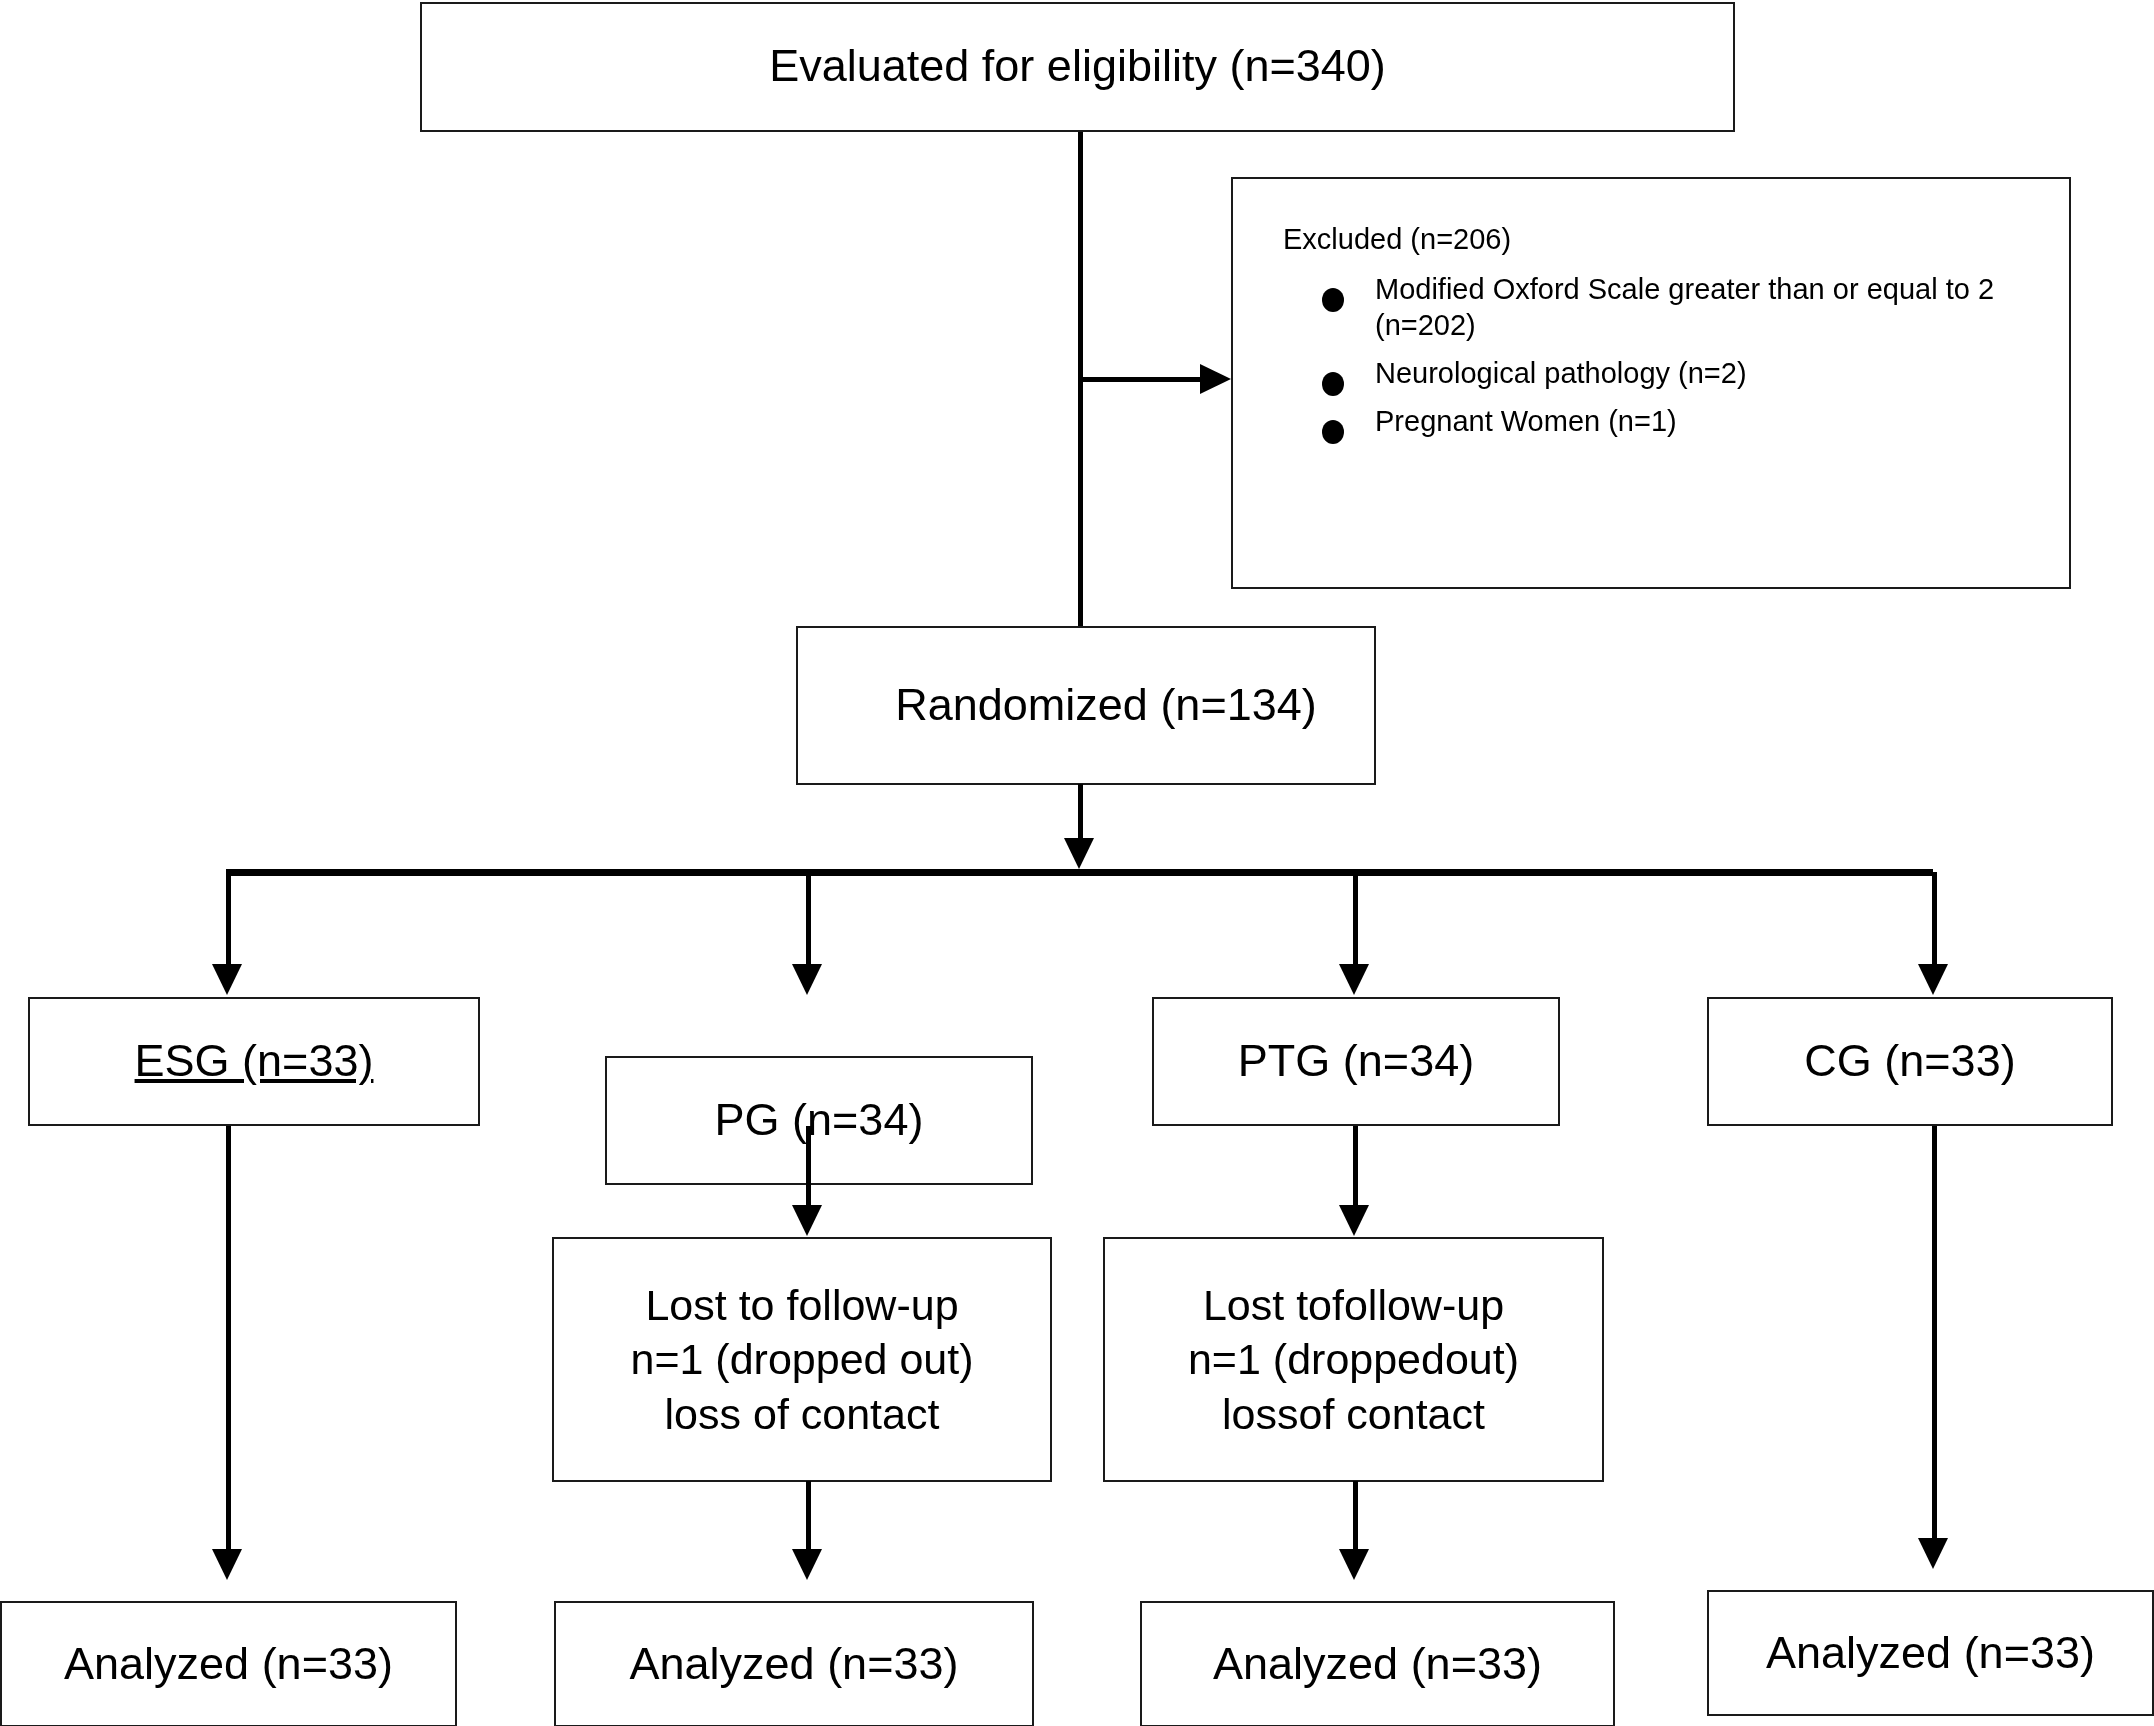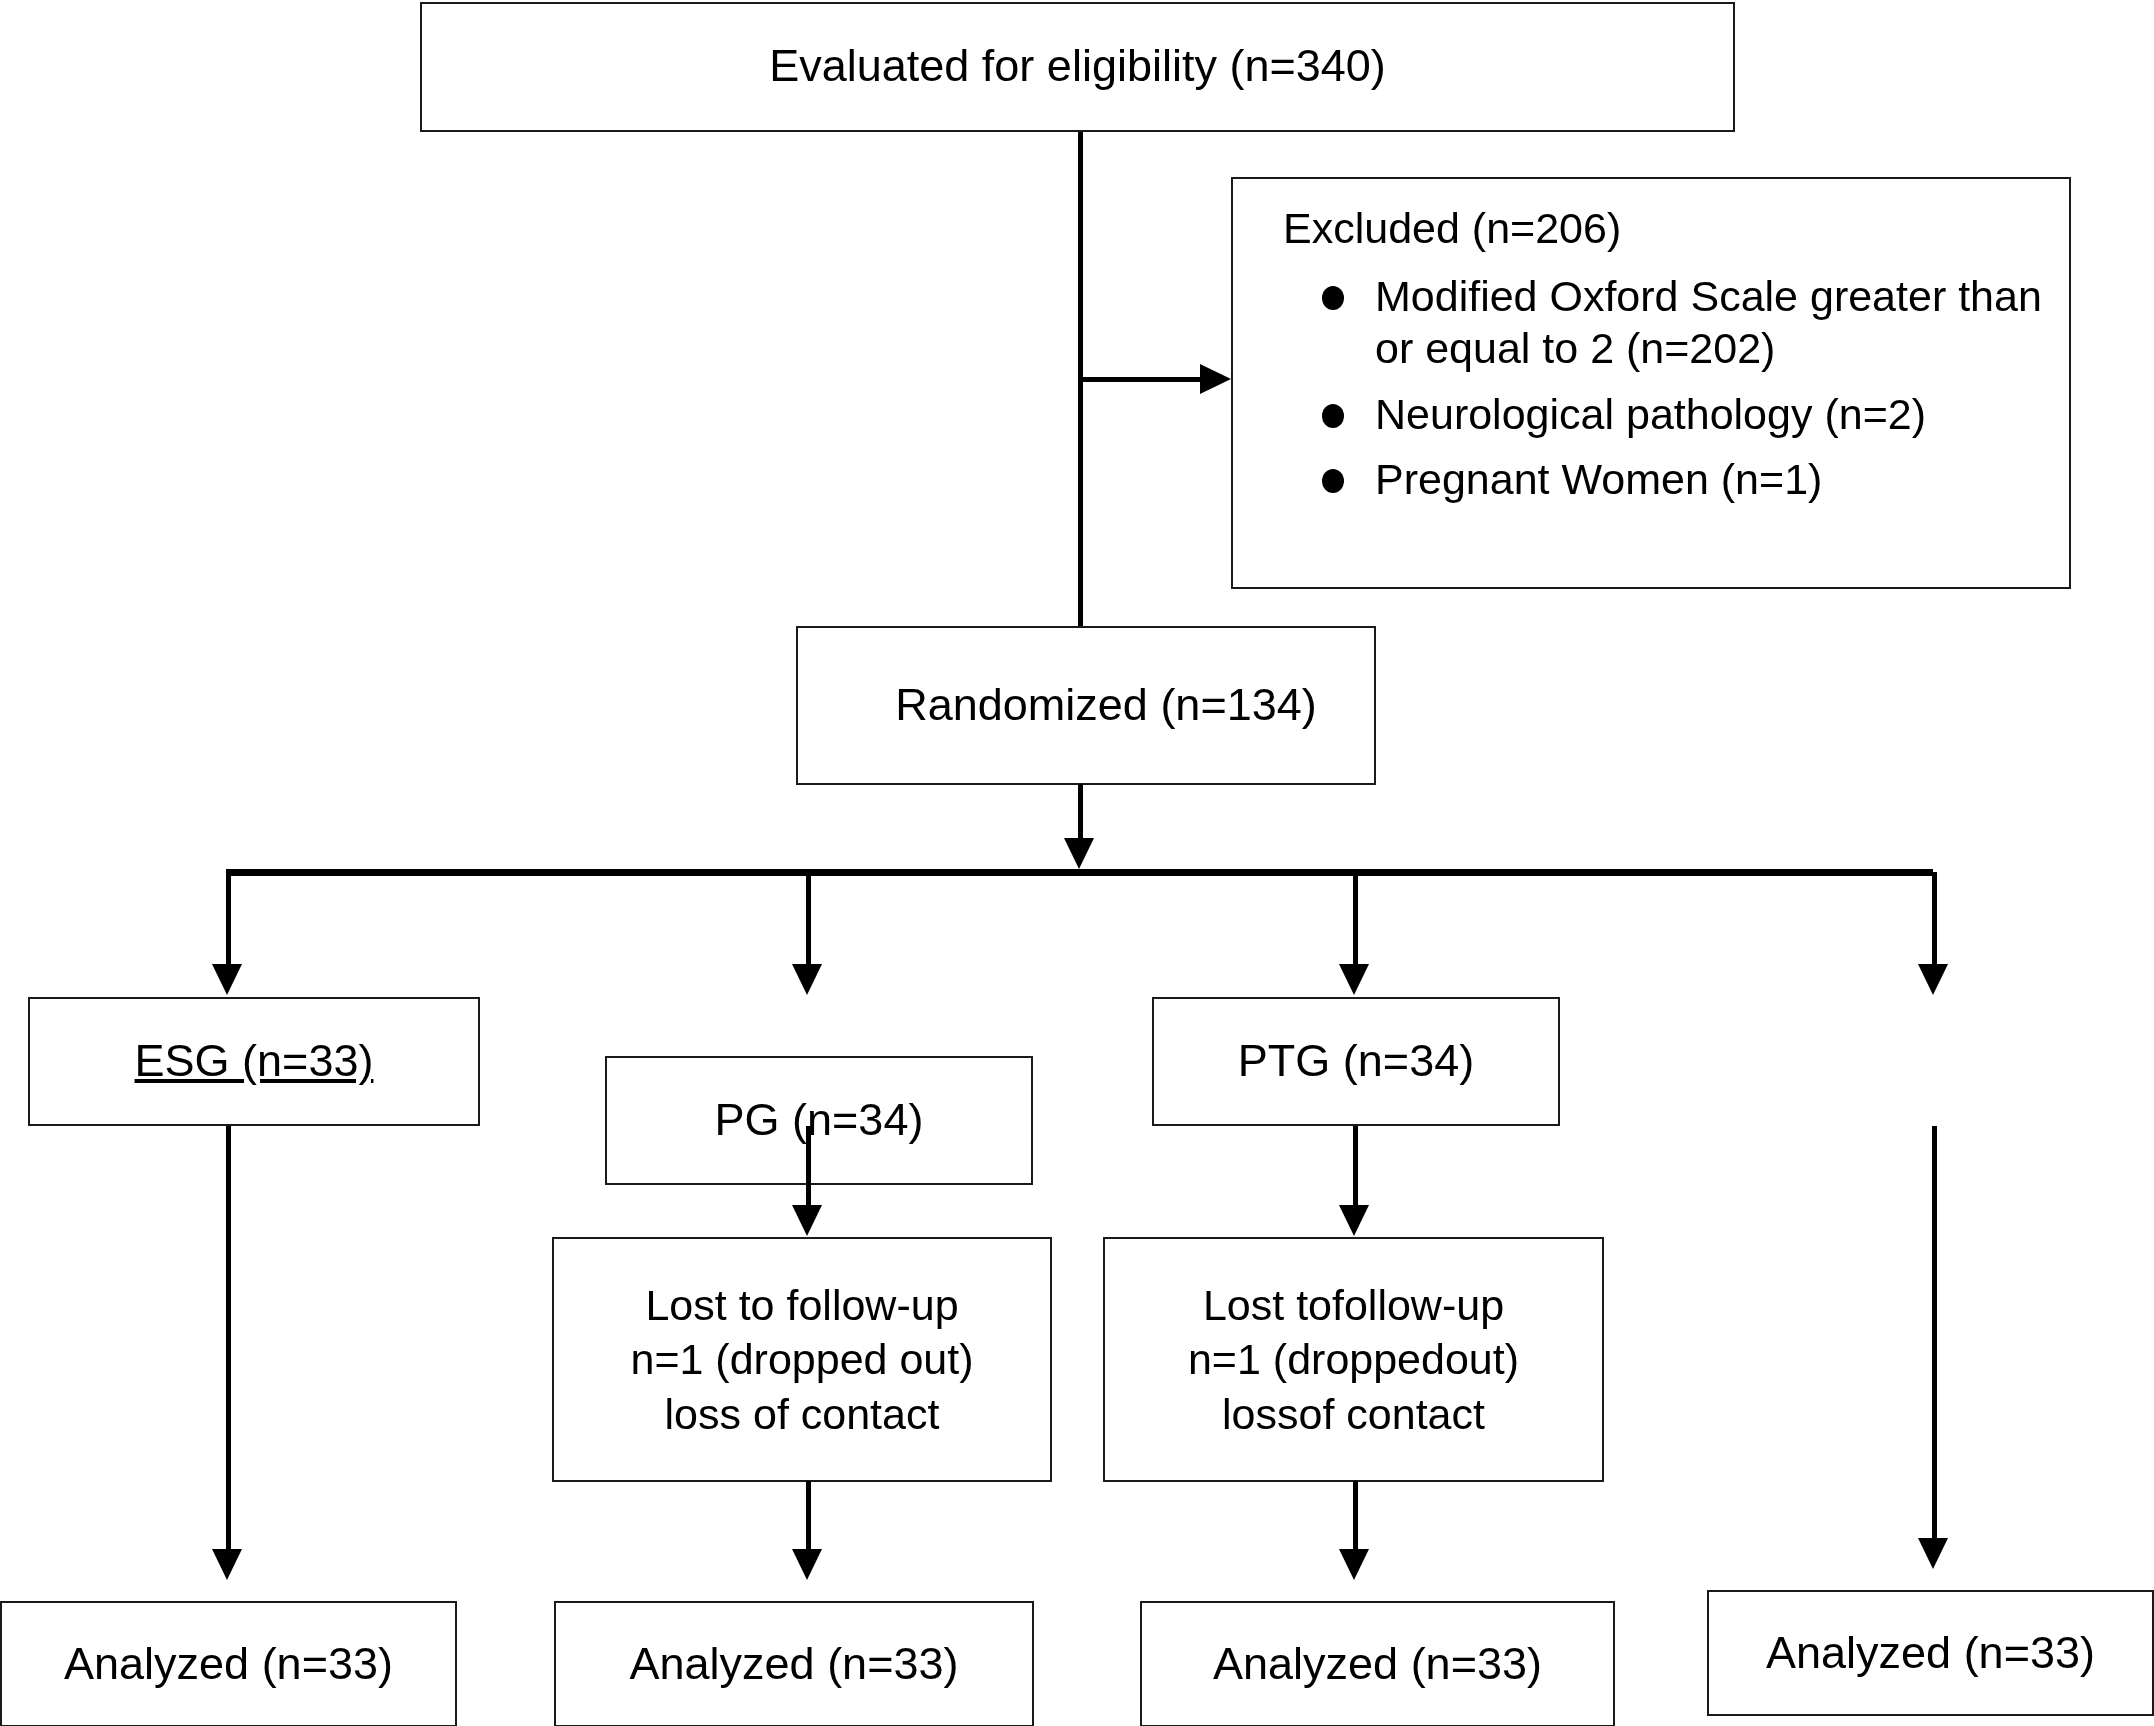--- a/index.html
+++ b/index.html
@@ -39,23 +39,23 @@
 
   
   #box-eligibility {
     left: 420px; top: 1.8px; width: 1315px; height: 130px;
     font-size: 45px;
   }
   #box-excluded {
     left: 1231px; top: 177px; width: 840px; height: 412px;
     border-width: 2.8px;
     display: block;
-    padding: 22px 0 0 50px;
+    padding: 42px 0 0 50px;
     text-align: left;
-    font-size: 43px;
+    font-size: 29px;
   }
   #box-randomized {
     left: 796px; top: 626px; width: 580px; height: 159px;
     font-size: 45px;
     padding-left: 40px;
   }
   #box-esg   { left: 28px;   top: 997px; width: 452px; height: 129px; font-size: 45px; text-decoration: underline; }
   #box-pg    { left: 605px;  top: 1056px; width: 428px; height: 129px; font-size: 45px; }
   #box-ptg   { left: 1152px; top: 997px; width: 408px; height: 129px; font-size: 45px; }
   #box-cg    { left: 1707px; top: 997px; width: 406px; height: 129px; font-size: 45px; }
@@ -182,20 +182,23 @@
 
   <div class="box" id="box-esg">
     <span class="box-text">ESG (n=33)</span>
   </div>
   <div class="box" id="box-pg">
     <span class="box-text">PG (n=34)</span>
   </div>
   <div class="box" id="box-ptg">
     <span class="box-text">PTG (n=34)</span>
   </div>
+  <div class="box" id="box-cg">
+    <span class="box-text">CG (n=33)</span>
+  </div>
 
   <div class="vline" style="left:226px; top:1126px; height:425px;"></div>
   <div class="arrow-down" style="left:212px; top:1549px;"></div>
 
   <div class="vline" style="left:806px; top:1126px; height:81px;"></div>
   <div class="arrow-down" style="left:792px; top:1205px;"></div>
 
   <div class="vline" style="left:1353px; top:1126px; height:81px;"></div>
   <div class="arrow-down" style="left:1339px; top:1205px;"></div>
 

